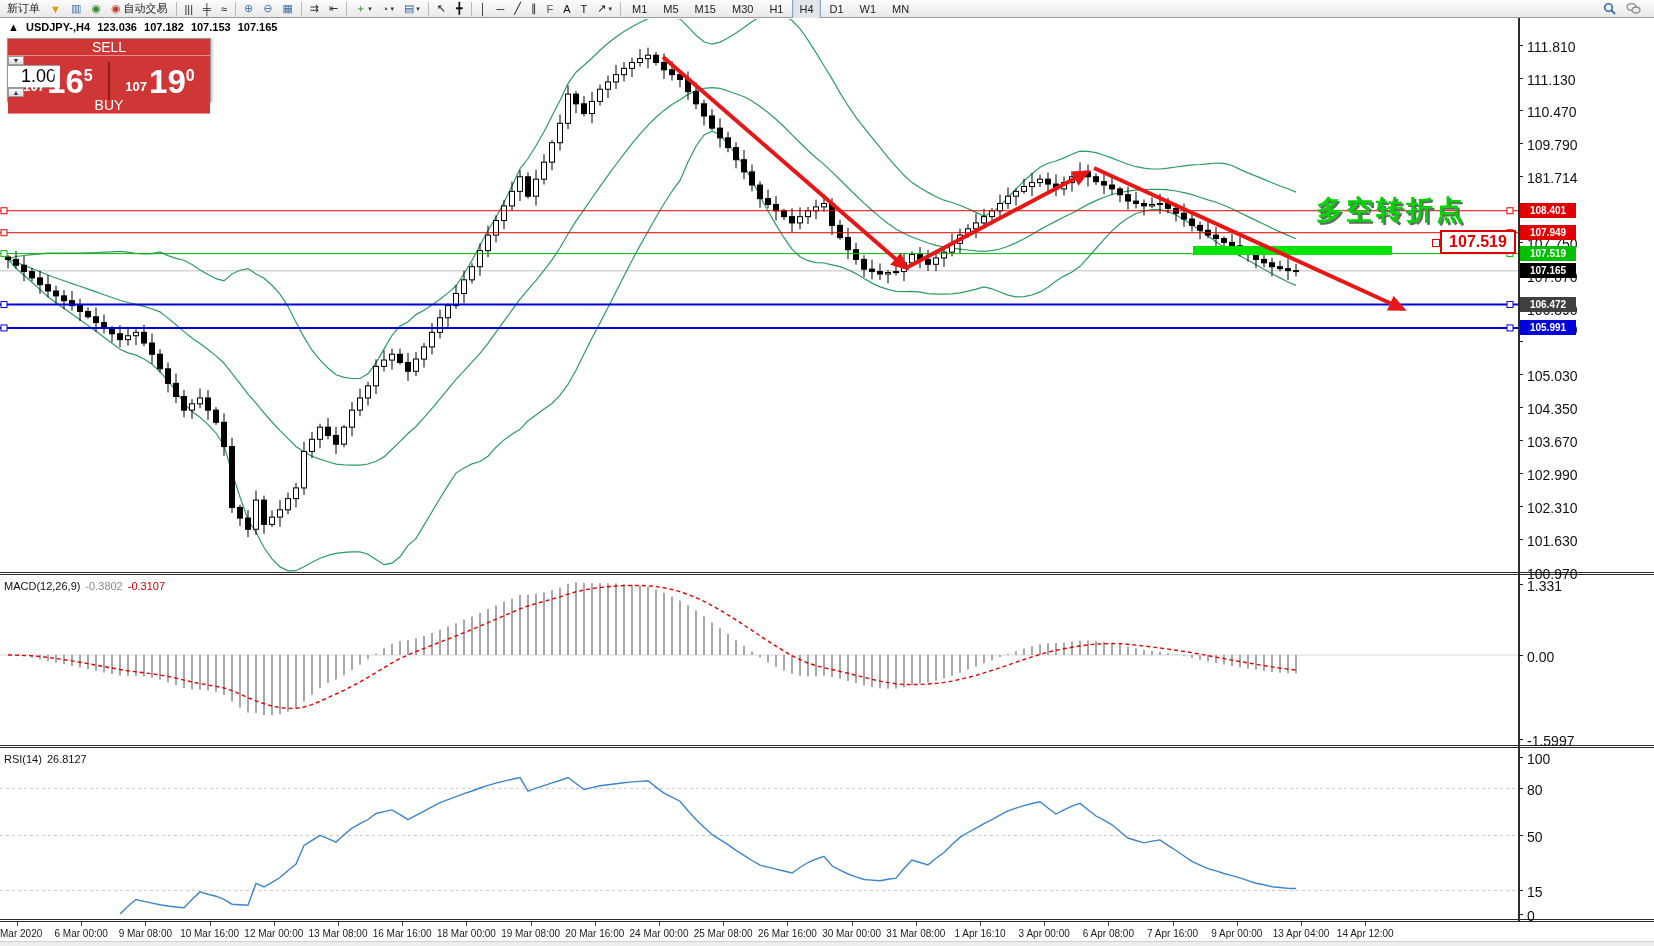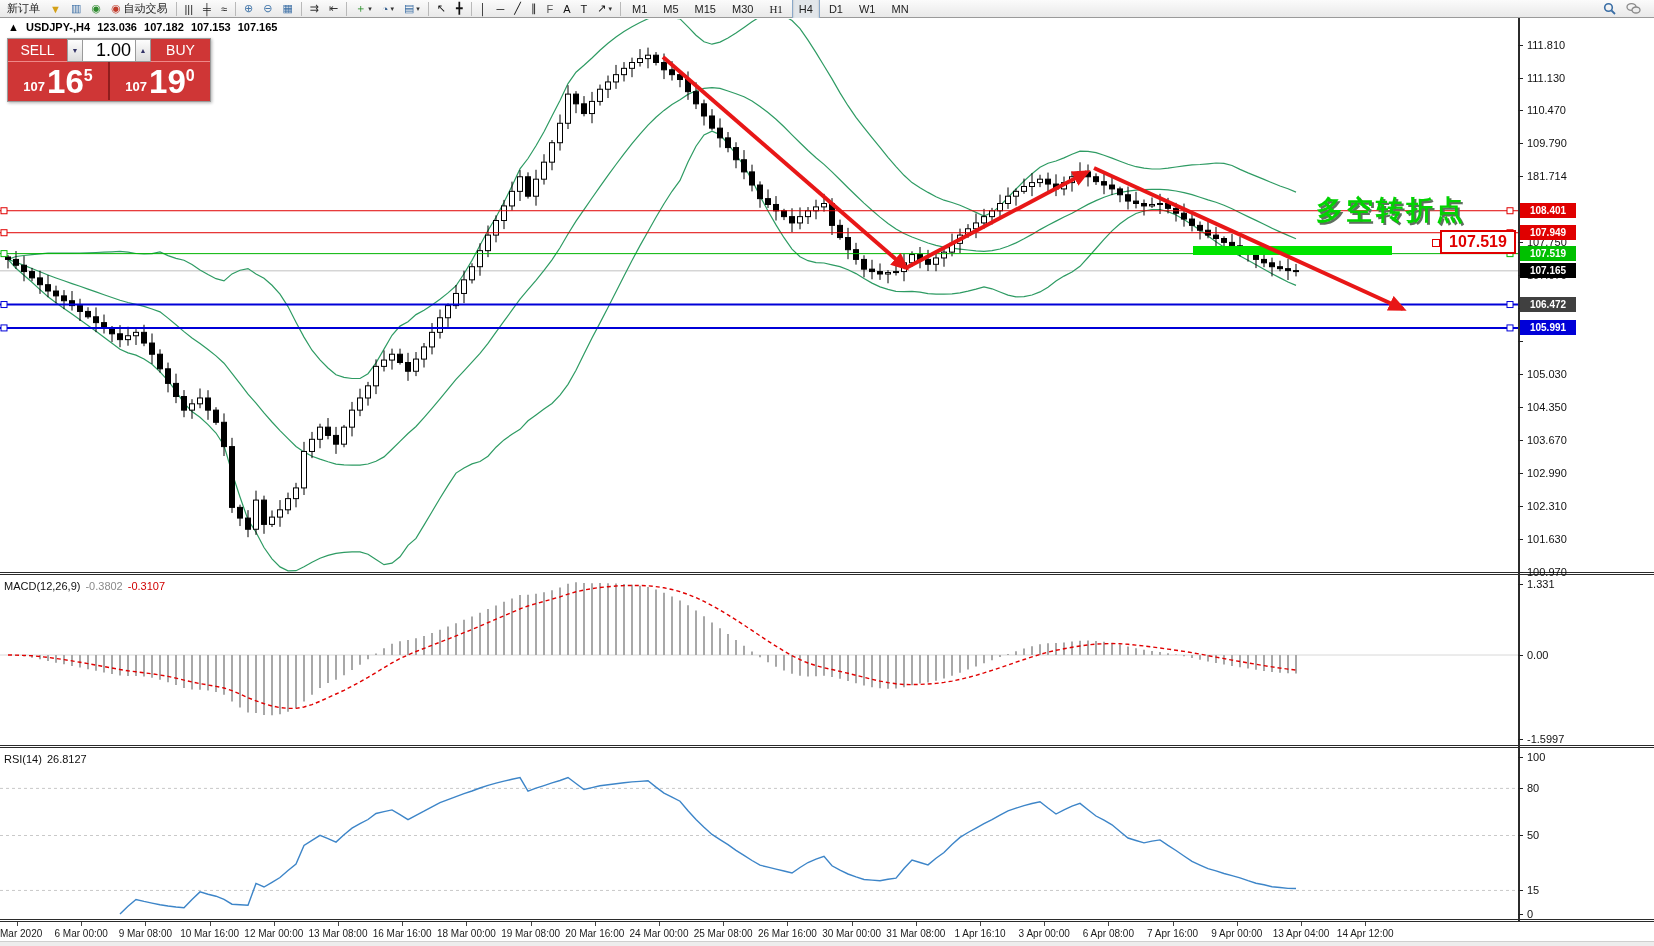--- a/index.html
+++ b/index.html
@@ -19,38 +19,38 @@
   #pane-main{top:18px;height:557px;border-bottom:3px double #2b2b2b;}
   #pane-macd{top:578px;height:170px;border-bottom:3px double #2b2b2b;}
   #pane-rsi{top:751px;height:171px;border-bottom:3px double #2b2b2b;}
   #time-axis{top:925px;height:16px;}
   #bottom-strip{position:absolute;left:0;top:941px;width:1654px;height:5px;background:#ededed;border-top:1px solid #cfcfcf;}
   #axis-border{position:absolute;left:1518px;top:18px;width:2px;height:904px;background:#2b2b2b;}
   #chart-svg{position:absolute;left:0;top:0;z-index:5;pointer-events:none;}
   
   #symbol-bar{position:absolute;left:8px;top:21px;z-index:8;font-size:11px;font-weight:bold;color:#000;}
   #symbol-bar span{margin-right:4px;}
-  .tick-label{position:absolute;font-size:11px;color:#111;z-index:6;white-space:nowrap;}
+  .tick-label{position:absolute;font-size:14px;color:#111;z-index:6;white-space:nowrap;}
   .tick-mark{position:absolute;width:5px;height:1px;background:#222;z-index:6;}
   .badge{position:absolute;left:1520px;width:56px;height:15px;line-height:15px;z-index:7;
     color:#fff;font-size:10px;font-weight:bold;text-align:center;}
   .t-label{position:absolute;top:928px;font-size:10px;color:#1a1a1a;z-index:6;transform:translateX(-50%);white-space:nowrap;}
   .t-tick{position:absolute;top:922px;width:1px;height:4px;background:#444;z-index:6;}
   .ind-label{position:absolute;z-index:8;font-size:11px;color:#111;}
   .ind-label .v1{color:#8a8a8a;margin-left:5px;}
   .ind-label .v2{color:#d00000;margin-left:5px;}
   #annotation{position:absolute;left:1316px;top:192px;z-index:9;font-size:27px;font-weight:bold;
     color:#00d400;letter-spacing:3px;text-shadow:2px 2px 0 #5f6f5f;white-space:nowrap;}
   #price-box{position:absolute;left:1440px;top:230px;width:72px;height:20px;z-index:9;background:#fff;
     border:2px solid #e00000;color:#e00000;font-size:16px;font-weight:bold;text-align:center;line-height:20px;}
   #price-box-handle{position:absolute;left:1432px;top:239px;width:6px;height:6px;border:1px solid #e00000;background:#fff;z-index:9;}
   
   #trade-panel{position:absolute;left:7px;top:38px;width:202px;height:62px;z-index:10;
     border:1px solid #9a9a9a;background:#cf3636;box-shadow:1px 1px 3px rgba(0,0,0,.3);}
-  #tp-header{display:flex;height:23px;}
+  #tp-header{display:flex;height:23px;flex-direction:column;}
   .tp-side-btn{flex:1;color:#fff;font-size:14px;display:flex;align-items:center;justify-content:center;
     background:#cf3636;border-bottom:1px solid #e88;}
   .tp-spin{width:16px;background:linear-gradient(#fdfdfd,#dcdcdc);border:1px solid #9a9a9a;font-size:7px;
     color:#336;display:flex;align-items:center;justify-content:center;box-sizing:border-box;}
   #tp-vol{width:52px;border:1px solid #9a9a9a;border-left:none;border-right:none;font-size:18px;
     text-align:right;padding:0 4px;box-sizing:border-box;font-family:"Liberation Sans",sans-serif;}
   #tp-body{display:flex;height:38px;}
   .tp-price{flex:1;display:flex;align-items:flex-end;justify-content:center;color:#fff;padding-bottom:3px;}
   .tp-price.sell{border-right:2px solid #8f1d1d;}
   .tp-small{font-size:13px;font-weight:bold;margin-right:2px;margin-bottom:3px;}
@@ -153,21 +153,21 @@
           <span style="color: rgb(17, 17, 17); font-size: 11px;">↗</span>
           <span class="tb-caret">▾</span>
         </span>
         <div class="tb-sep"></div>
       </div>
     <div id="tb-frames" style="display:flex;align-items:center;">
         <span class="tb-btn" style="padding: 0px 6px;">M1</span>
         <span class="tb-btn" style="padding: 0px 6px;">M5</span>
         <span class="tb-btn" style="padding: 0px 6px;">M15</span>
         <span class="tb-btn" style="padding: 0px 6px;">M30</span>
-        <span class="tb-btn" style="padding: 0px 6px; font-family: Liberation Serif, serif;">H1</span>
+        <span class="tb-btn" style="padding: 0px 6px;">H1</span>
         <span class="tb-btn active" style="padding: 7px 6px;">H4</span>
         <span class="tb-btn" style="padding: 0px 6px;">D1</span>
         <span class="tb-btn" style="padding: 0px 6px;">W1</span>
         <span class="tb-btn" style="padding: 0px 6px;">MN</span>
       </div>
     <div id="tb-right">
       <span class="tb-btn">
         <svg width="13" height="13" viewBox="0 0 13 13">
             <circle cx="5.5" cy="5.5" r="3.8" fill="none" stroke="#3a6ea5" stroke-width="1.6"></circle>
             <line x1="8.5" y1="8.5" x2="12" y2="12" stroke="#3a6ea5" stroke-width="1.8"></line>

